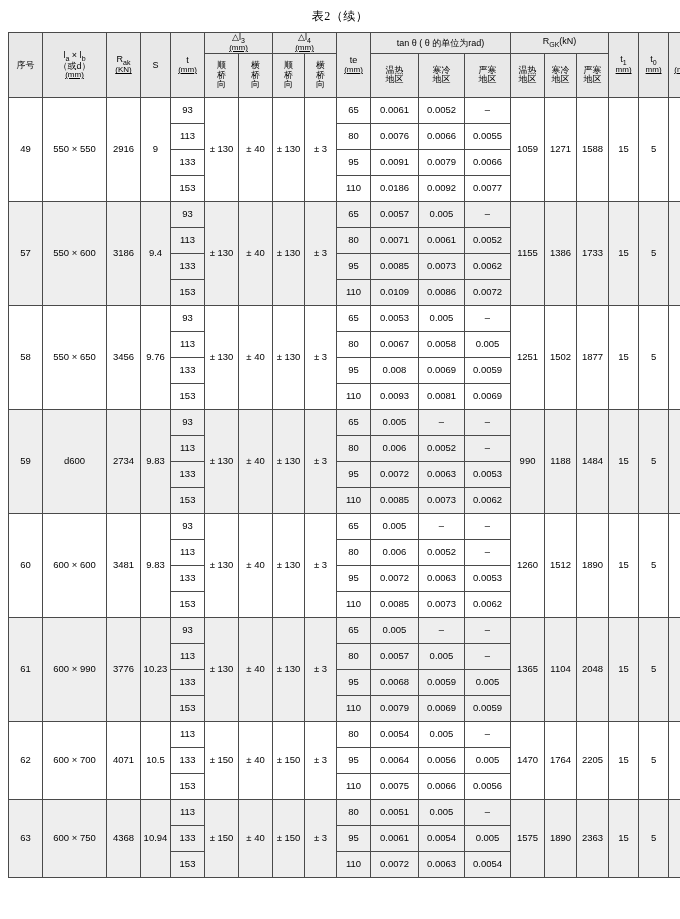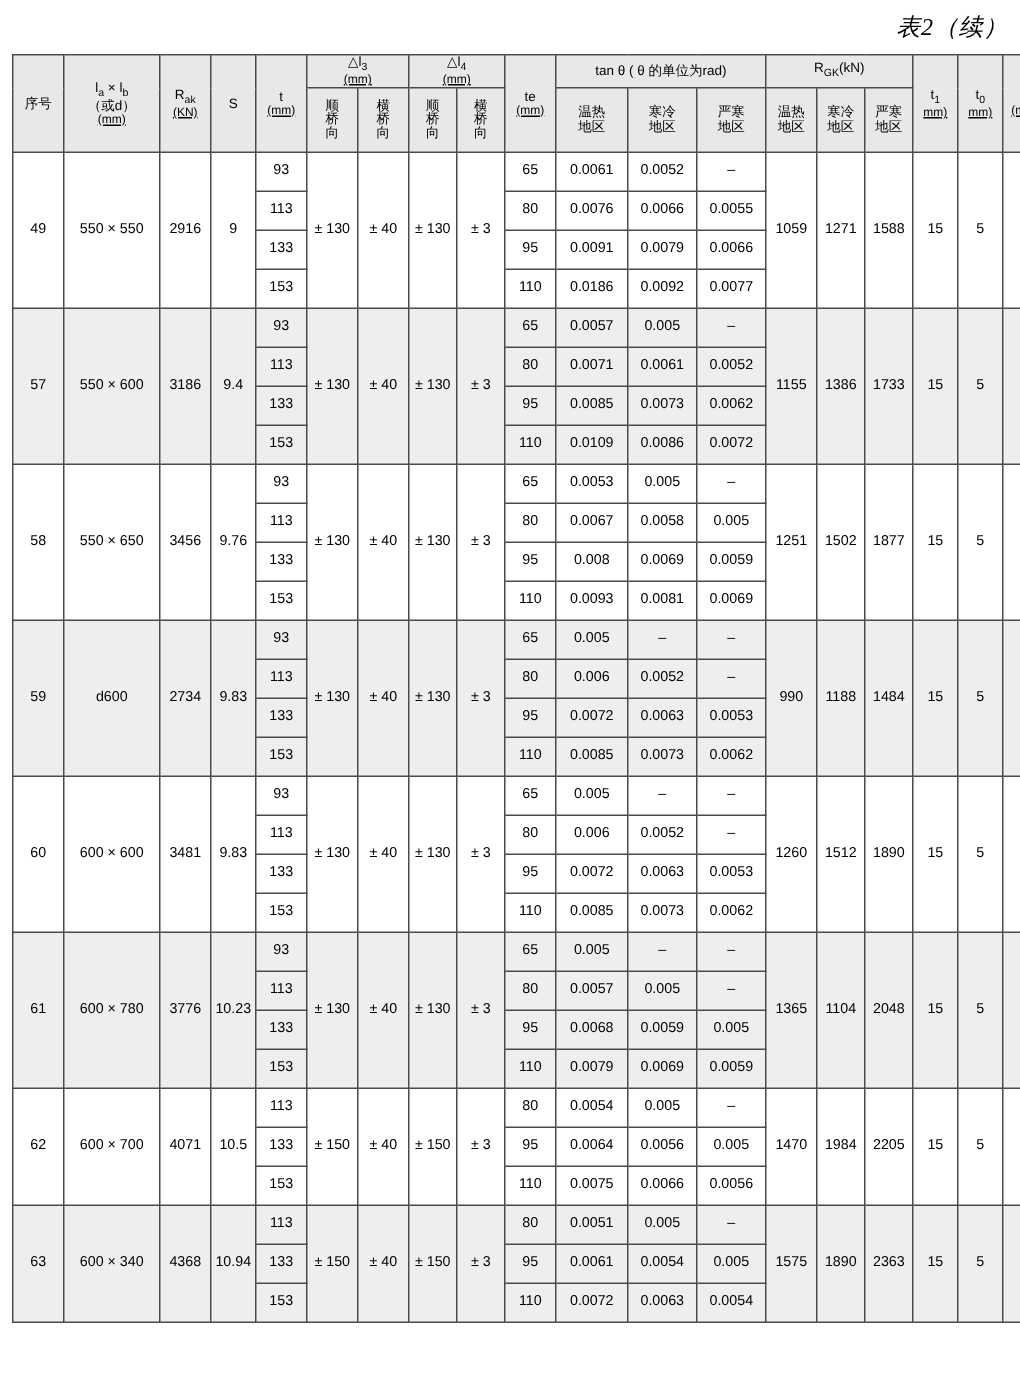--- a/index.html
+++ b/index.html
@@ -15,27 +15,26 @@
     -webkit-font-smoothing: antialiased;
   }
   .page {
     position: relative;
     width: 680px;
     height: 919px;
     box-sizing: border-box;
     padding: 0 8px;
   }
   .doc-title {
-    text-align: right;
-    font-size: 16px;
+    text-align: center;
+    font-size: 12px;
     letter-spacing: 0.5px;
     padding-top: 8px;
     padding-bottom: 7px;
     font-family: "Liberation Serif", serif;
-    font-style: italic;
   }
   table.main {
     border-collapse: collapse;
     width: 664px;
     table-layout: fixed;
     font-size: 9px;
   }
   table.main th, table.main td {
     border: 1px solid #4a4a4a;
     text-align: center;
@@ -403,21 +402,21 @@
         </tr>
         <tr>
           <td class=" ">153</td>
           <td class=" ">110</td>
           <td class=" ">0.0085</td>
           <td class=" ">0.0073</td>
           <td class=" ">0.0062</td>
         </tr>
         <tr>
           <td rowspan="4" class=" shade">61</td>
-          <td rowspan="4" class="nowrap shade">600 × 780</td>
+          <td rowspan="4" class="nowrap shade">600 × 990</td>
           <td rowspan="4" class=" shade">3776</td>
           <td rowspan="4" class=" shade">10.23</td>
           <td class=" shade">93</td>
           <td rowspan="4" class="nowrap shade">± 130</td>
           <td rowspan="4" class="nowrap shade">± 40</td>
           <td rowspan="4" class="nowrap shade">± 130</td>
           <td rowspan="4" class="nowrap shade">± 3</td>
           <td class=" shade">65</td>
           <td class=" shade">0.005</td>
           <td class=" shade">–</td>
@@ -458,21 +457,21 @@
           <td class=" ">113</td>
           <td rowspan="3" class="nowrap ">± 150</td>
           <td rowspan="3" class="nowrap ">± 40</td>
           <td rowspan="3" class="nowrap ">± 150</td>
           <td rowspan="3" class="nowrap ">± 3</td>
           <td class=" ">80</td>
           <td class=" ">0.0054</td>
           <td class=" ">0.005</td>
           <td class=" ">–</td>
           <td rowspan="3" class=" ">1470</td>
-          <td rowspan="3" class=" ">1984</td>
+          <td rowspan="3" class=" ">1764</td>
           <td rowspan="3" class=" ">2205</td>
           <td rowspan="3" class=" ">15</td>
           <td rowspan="3" class=" ">5</td>
           <td rowspan="3" class=" ">3</td>
         </tr>
         <tr>
           <td class=" ">133</td>
           <td class=" ">95</td>
           <td class=" ">0.0064</td>
           <td class=" ">0.0056</td>
@@ -480,21 +479,21 @@
         </tr>
         <tr>
           <td class=" ">153</td>
           <td class=" ">110</td>
           <td class=" ">0.0075</td>
           <td class=" ">0.0066</td>
           <td class=" ">0.0056</td>
         </tr>
         <tr>
           <td rowspan="3" class=" shade">63</td>
-          <td rowspan="3" class="nowrap shade">600 × 340</td>
+          <td rowspan="3" class="nowrap shade">600 × 750</td>
           <td rowspan="3" class=" shade">4368</td>
           <td rowspan="3" class=" shade">10.94</td>
           <td class=" shade">113</td>
           <td rowspan="3" class="nowrap shade">± 150</td>
           <td rowspan="3" class="nowrap shade">± 40</td>
           <td rowspan="3" class="nowrap shade">± 150</td>
           <td rowspan="3" class="nowrap shade">± 3</td>
           <td class=" shade">80</td>
           <td class=" shade">0.0051</td>
           <td class=" shade">0.005</td>

